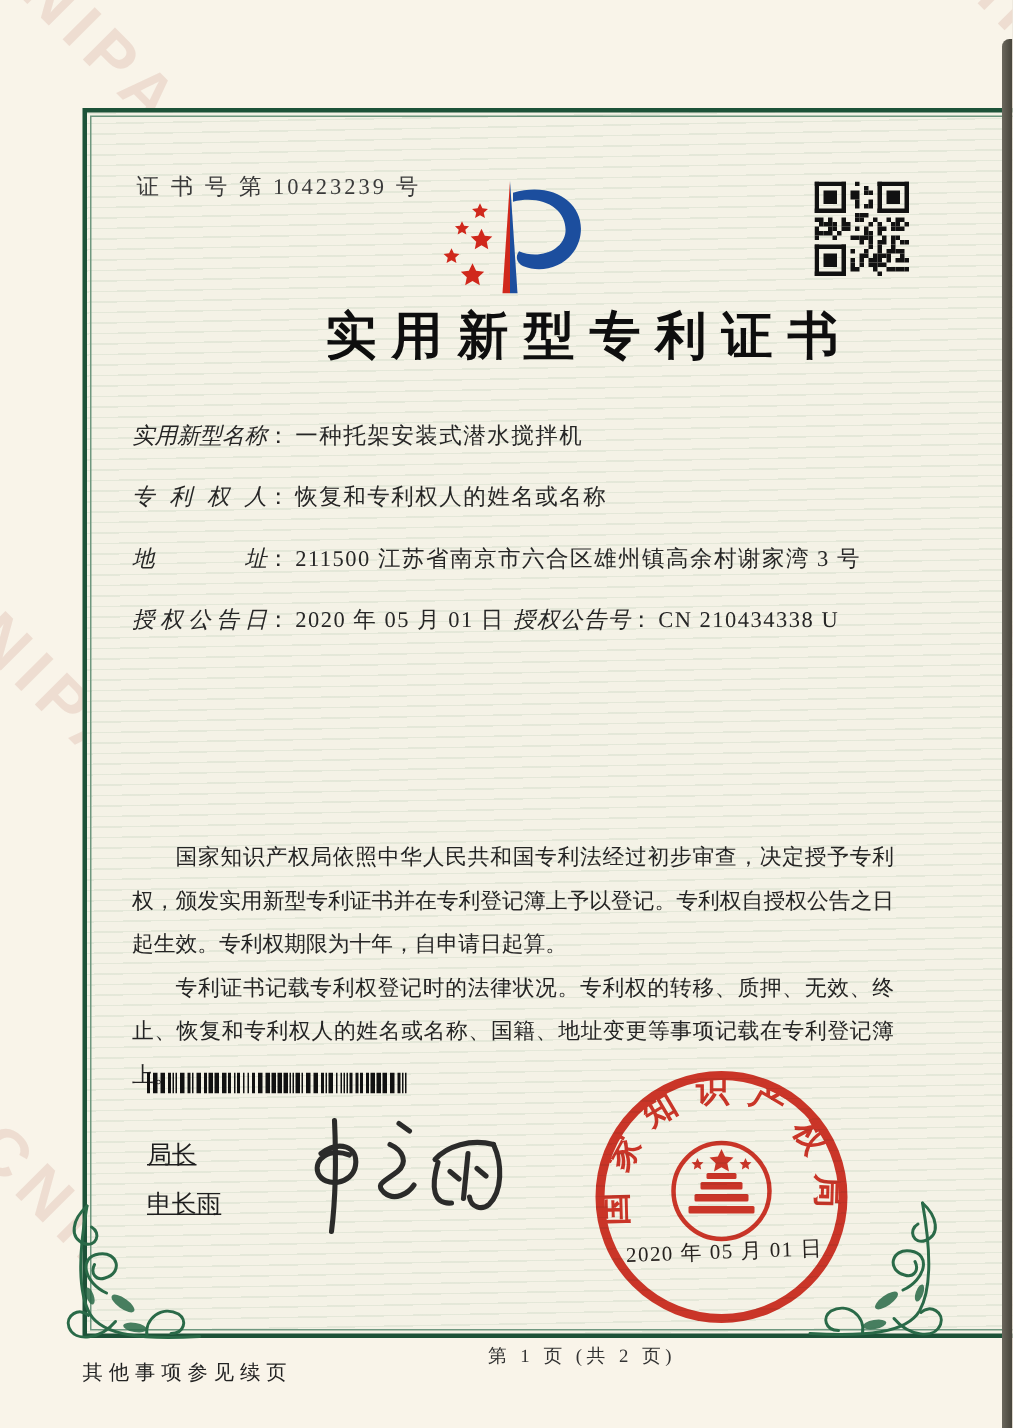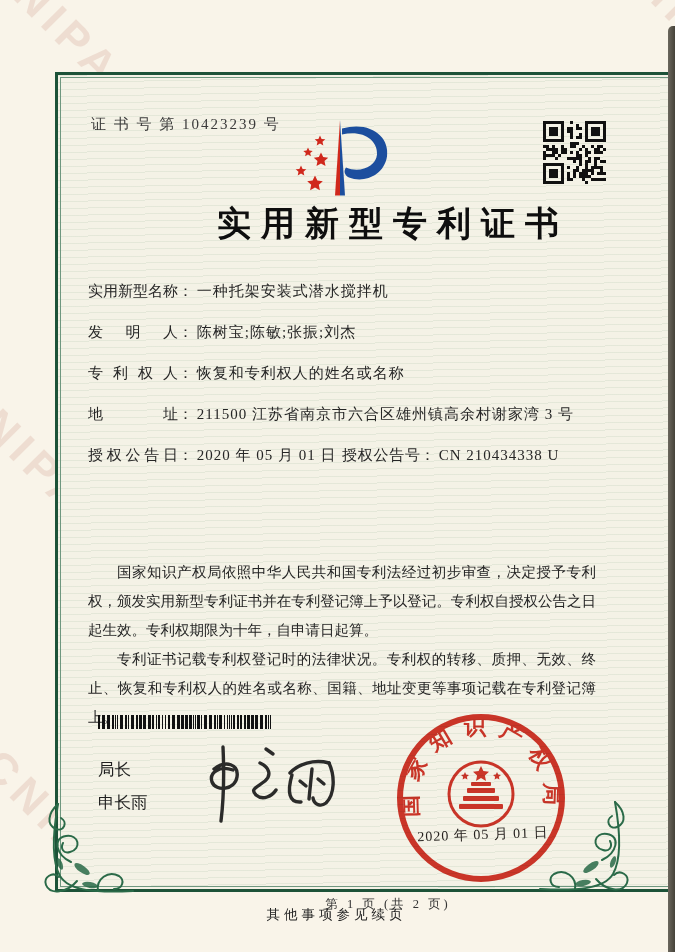--- a/index.html
+++ b/index.html
@@ -23,41 +23,41 @@
   .frame-inner{position:absolute;inset:2px;border:1px solid #6e977f;pointer-events:none;}
   
   .cert-no{position:absolute;left:33px;top:40px;font-size:15px;letter-spacing:2px;color:#3a3a3a;}
   .logo{position:absolute;left:232px;top:40px;width:110px;height:88px;}
   .qr{position:absolute;left:485px;top:46px;width:63px;height:63px;}
   .title{position:absolute;left:0;right:0;top:126px;text-align:center;font-size:34px;font-weight:700;
          letter-spacing:10px;padding-left:10px;color:#0e0e0e;}
   
   .fields{position:absolute;left:30px;top:206px;width:522px;font-size:15px;color:#262626;}
   .frow{position:relative;height:41px;line-height:20px;}
-  .flabel{display:inline-block;width:90px;text-align:justify;text-align-last:justify;vertical-align:top;}
+  .flabel{display:inline-block;width:90px;text-align:justify;text-align-last:justify;vertical-align:top;font-style:italic;}
   .colon{display:inline-block;vertical-align:top;}
   .fvalue{display:inline-block;vertical-align:top;letter-spacing:1px;max-width:400px;}
   .grant-group{position:absolute;left:254px;top:0;white-space:nowrap;}
   .grant-group .flabel{width:78px;}
   
   .paras{position:absolute;left:30px;top:483px;width:508px;}
   .paras p{margin:0;text-indent:2em;font-size:14.5px;line-height:29px;color:#242424;text-align:justify;}
   
   .barcode{position:absolute;left:40px;top:640px;width:175px;height:14px;}
-  .signer{position:absolute;left:40px;top:678px;font-size:16.5px;line-height:33px;color:#1f1f1f;}
+  .signer{position:absolute;left:40px;top:678px;font-size:16.5px;line-height:33px;color:#1f1f1f;text-decoration:underline;}
   .autograph{position:absolute;left:128px;top:660px;width:170px;height:95px;z-index:3;}
   
   .seal{position:absolute;left:335px;top:635px;width:176px;height:176px;z-index:5;
         mix-blend-mode:multiply;opacity:.93;}
   .seal-date{position:absolute;left:350px;top:751px;width:150px;text-align:center;font-size:14px;
              letter-spacing:1px;color:#26221f;z-index:6;transform:rotate(-2deg);}
   
   .page-indicator{position:absolute;left:0;right:0;top:793px;text-align:center;font-size:12.5px;
                   letter-spacing:3px;color:#333;margin-top:28px;}
-  .continuation{position:absolute;left:55px;width:563px;top:906px;text-align:center;font-size:13.5px;
+  .continuation{position:absolute;left:55px;width:563px;top:906px;font-size:13.5px;
                 letter-spacing:4px;color:#222;z-index:2;}
   
   .ornament{position:absolute;width:100px;height:108px;z-index:4;}
   .orn-left{left:36px;top:800px;}
   .orn-right{left:537px;top:798px;transform:scaleX(-1);}
 </style>
 </head>
 <body>
 
 <div class="page">
@@ -225,24 +225,20 @@
       </svg>
 
     <div class="title">实用新型专利证书</div>
 
     <div class="fields">
       <div class="frow">
         <span class="flabel">实用新型名称</span><span class="colon">：</span>
         <span class="fvalue">一种托架安装式潜水搅拌机</span>
       </div>
       <div class="frow">
-        <span class="flabel">发明人</span><span class="colon">：</span>
-        <span class="fvalue">陈树宝;陈敏;张振;刘杰</span>
-      </div>
-      <div class="frow">
         <span class="flabel">专利权人</span><span class="colon">：</span>
         <span class="fvalue">恢复和专利权人的姓名或名称</span>
       </div>
       <div class="frow">
         <span class="flabel">地址</span><span class="colon">：</span>
         <span class="fvalue">211500 江苏省南京市六合区雄州镇高余村谢家湾 3 号</span>
       </div>
       <div class="frow">
         <span class="flabel">授权公告日</span><span class="colon">：</span>
         <span class="fvalue">2020 年 05 月 01 日</span>

